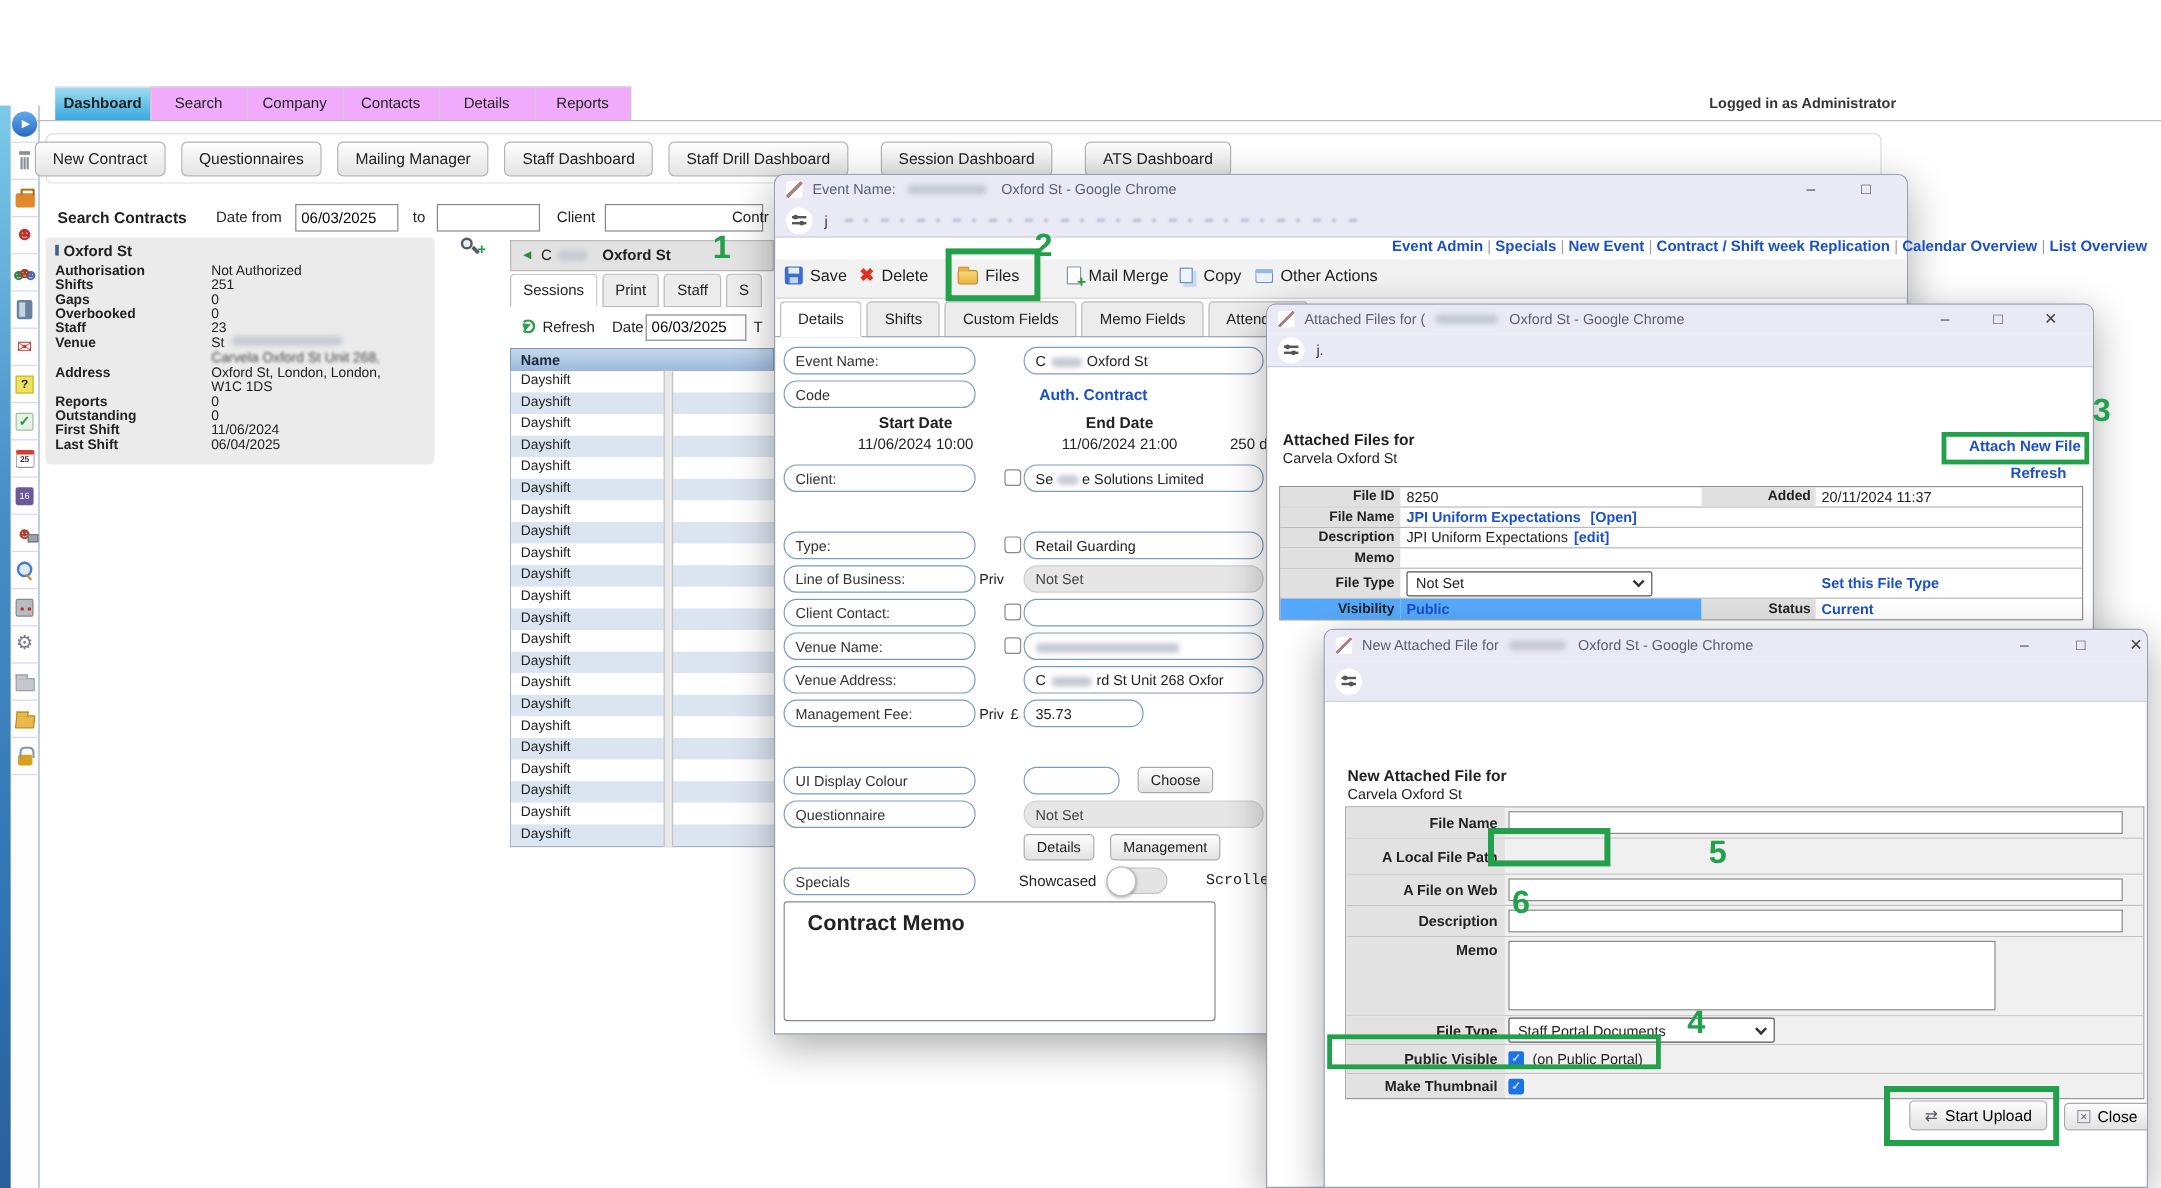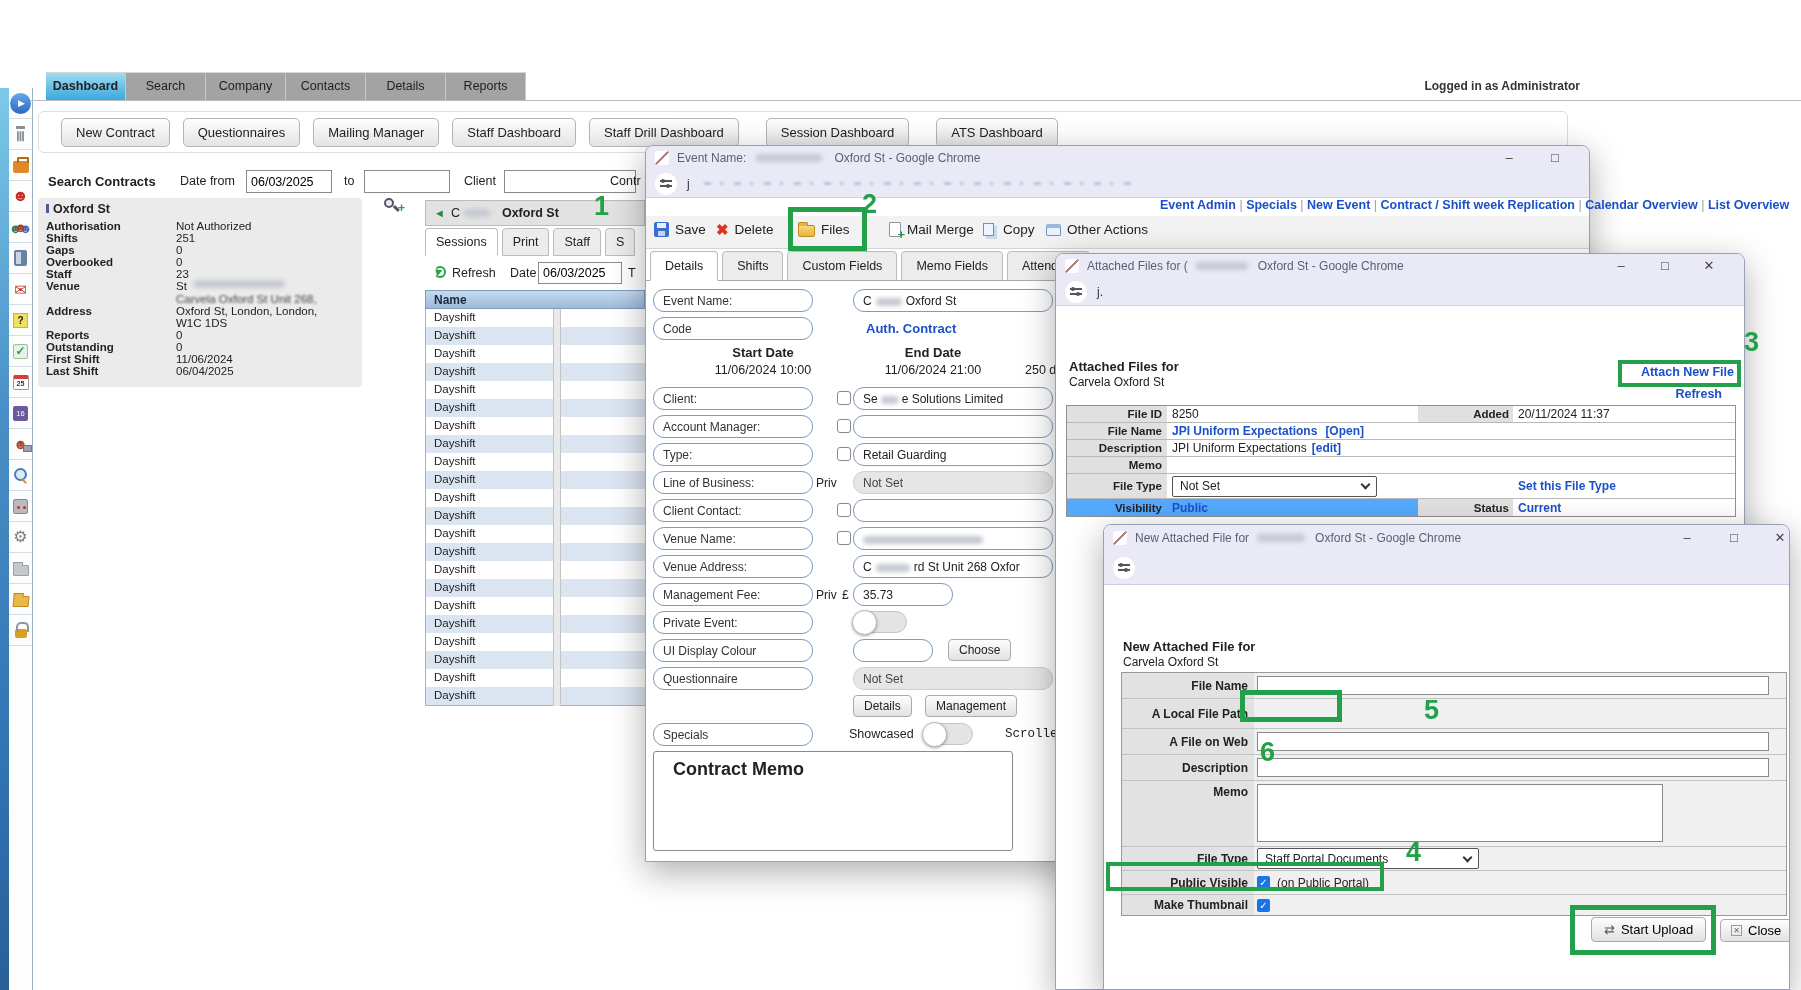--- a/index.html
+++ b/index.html
@@ -40,26 +40,26 @@
   .si-gear { color:#7a7e84; font-size:16px; } .si-gear::before{content:"\2699";}
   .si-folder { width:16px;height:11px;background:#c4c8cc;border:1px solid #9aa0a6;border-radius:1px;position:relative;margin-top:4px;}
   .si-folder::before{content:"";position:absolute;top:-4px;left:-1px;width:8px;height:3px;background:#c4c8cc;border:1px solid #9aa0a6;border-bottom:none;}
   .si-folder-open { width:16px;height:11px;background:#e8b848;border:1px solid #c08a20;border-radius:1px;position:relative;margin-top:4px;transform:skewX(-6deg);}
   .si-folder-open::before{content:"";position:absolute;top:-4px;left:-1px;width:8px;height:3px;background:#e8b848;border:1px solid #c08a20;border-bottom:none;}
   .si-lock { position:relative; width:12px; height:9px; background:#d8a020; border-radius:2px; margin-top:7px; }
   .si-lock::before{content:"";position:absolute;top:-7px;left:1px;width:9px;height:8px;border:2px solid #8898a8;border-bottom:none;border-radius:5px 5px 0 0;}
 
   
   #main-tabs { position:absolute; left:30px; top:72px; height:28px; display:flex;margin-left:16px; }
-  .mtab { width:80px; height:28px; line-height:27px; text-align:center; font-size:12.5px; background:#a3a3a3; border-right:1px solid #c8c8c8; border-top:1px solid #d8d8d8; color:#222; }
+  .mtab { width:80px; height:28px; line-height:27px; text-align:center; font-size:12.5px; background:#f0abfc; border-right:1px solid #c8c8c8; border-top:1px solid #d8d8d8; color:#222; }
   .mtab.act { background:linear-gradient(#9edcf2,#3aa8dc); font-weight:bold; }
   #tabline { position:absolute; left:30px; top:100px; width:1771px; height:1px; background:#bbb; }
   #logged-in { position:absolute; left:1300px; top:79px; width:280px; text-align:right; font-size:12px; font-weight:bold; color:#333; }
   #hbtn-box { position:absolute; left:38px; top:111px; width:1530px; height:42px; border:1px solid #ddd; border-radius:6px; }
-  #hbtn-row { position:absolute; left:61px; top:118px; display:flex; }
+  #hbtn-row { position:absolute; left:29px; top:118px; display:flex; }
   .hbtn { background:linear-gradient(#fdfdfd,#e4e4e4); border:1px solid #b4b4b4; border-radius:5px; font-size:13px; padding:6px 14px; margin-right:13px; white-space:nowrap; color:#222; }
   #search-row { position:absolute; left:48px; top:170px; height:24px; font-size:12.5px; }
   #search-row .lbl { position:absolute; top:4px; white-space:nowrap; }
   #search-row input { position:absolute; top:0; height:23px; border:1px solid #8a8a8a; font-size:12.5px; padding:0 4px; font-family:inherit; }
 
   
   #summary { position:absolute; left:38px; top:198px; width:324px; height:189px; background:#ebebeb; border-radius:4px; padding:4px 8px; }
   #summary-title { font-size:12.5px; font-weight:bold; padding-bottom:4px; }
   #summary-title .mark { display:inline-block; width:3px; height:9px; background:#46608a; margin-right:4px; }
   .sumrow { display:flex; font-size:11.5px; line-height:12.1px; }
@@ -453,25 +453,20 @@
       <span style="position:absolute;left:25px;top:18px;width:170px;text-align:center;font-size:12.5px;">11/06/2024 10:00</span>
       <span style="position:absolute;left:215px;width:130px;text-align:center;font-weight:bold;font-size:13px;">End Date</span>
       <span style="position:absolute;left:200px;top:18px;width:160px;text-align:center;font-size:12.5px;">11/06/2024 21:00</span>
       <span style="position:absolute;left:372px;top:18px;font-size:12.5px;white-space:nowrap;">250 dat</span>
     </div>
     <div class="frow" style="top:241px;">
       <span class="fl">Client:</span>
       <span class="fcb"></span>
       <span class="fv"><span>Se</span><span class="smudge" style="width:18px;margin:0 3px;"></span><span>e Solutions Limited</span></span>
     </div>
-    <div class="frow" style="top:269px;">
-      <span class="fl">Account Manager:</span>
-      <span class="fcb"></span>
-      <span class="fv"></span>
-    </div>
     <div class="frow" style="top:297px;">
       <span class="fl">Type:</span>
       <span class="fcb"></span>
       <span class="fv">Retail Guarding</span>
     </div>
     <div class="frow" style="top:325px;">
       <span class="fl">Line of Business:</span>
       <span class="fpriv">Priv</span>
       <span class="fv gray">Not Set</span>
     </div>
@@ -487,26 +482,20 @@
     </div>
     <div class="frow" style="top:409px;">
       <span class="fl">Venue Address:</span>
       <span class="fv"><span>C</span><span class="smudge" style="width:34px;margin:0 4px;"></span><span>rd St Unit 268 Oxfor</span></span>
     </div>
     <div class="frow" style="top:437px;">
       <span class="fl">Management Fee:</span>
       <span class="fpriv" style="left:163px;">Priv</span>
       <span class="fpriv" style="left:189px;">£</span>
       <span class="fv" style="width:100px;">35.73</span>
-    </div>
-    <div class="frow" style="top:465px;">
-      <span class="fl">Private Event:</span>
-      <span class="toggle" style="position:absolute;left:200px;">
-          <span class="knob"></span>
-        </span>
     </div>
     <div class="frow" style="top:493px;">
       <span class="fl">UI Display Colour</span>
       <span class="fv" style="width:80px;"></span>
       <span class="gbtn" style="position:absolute;left:295px;top:0;">Choose</span>
     </div>
     <div class="frow" style="top:521px;">
       <span class="fl">Questionnaire</span>
       <span class="fv gray">Not Set</span>
     </div>

